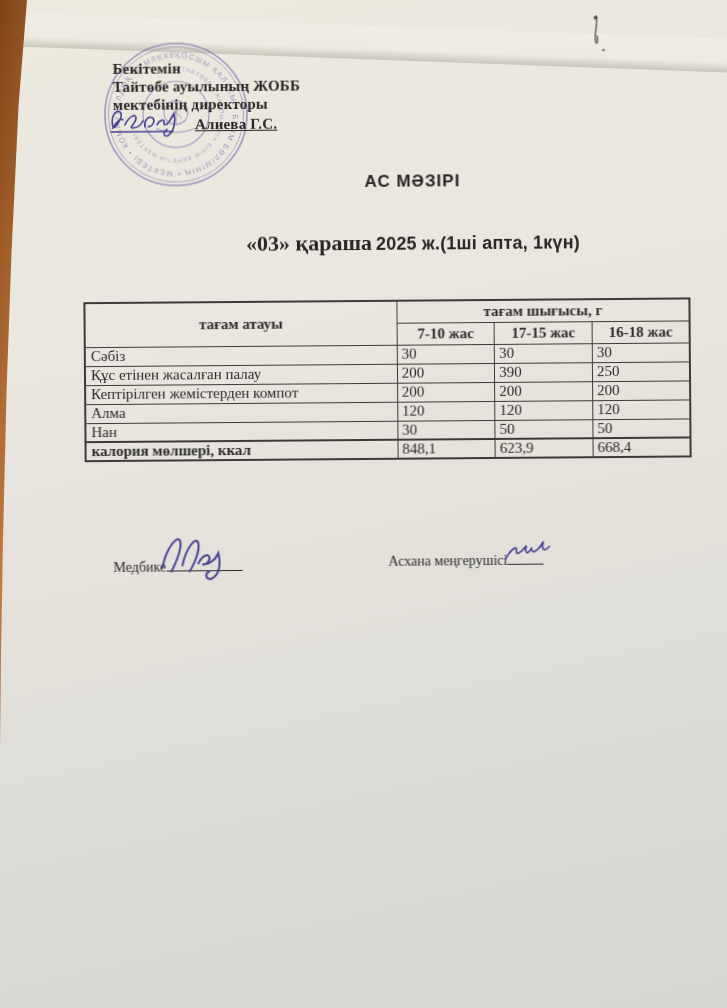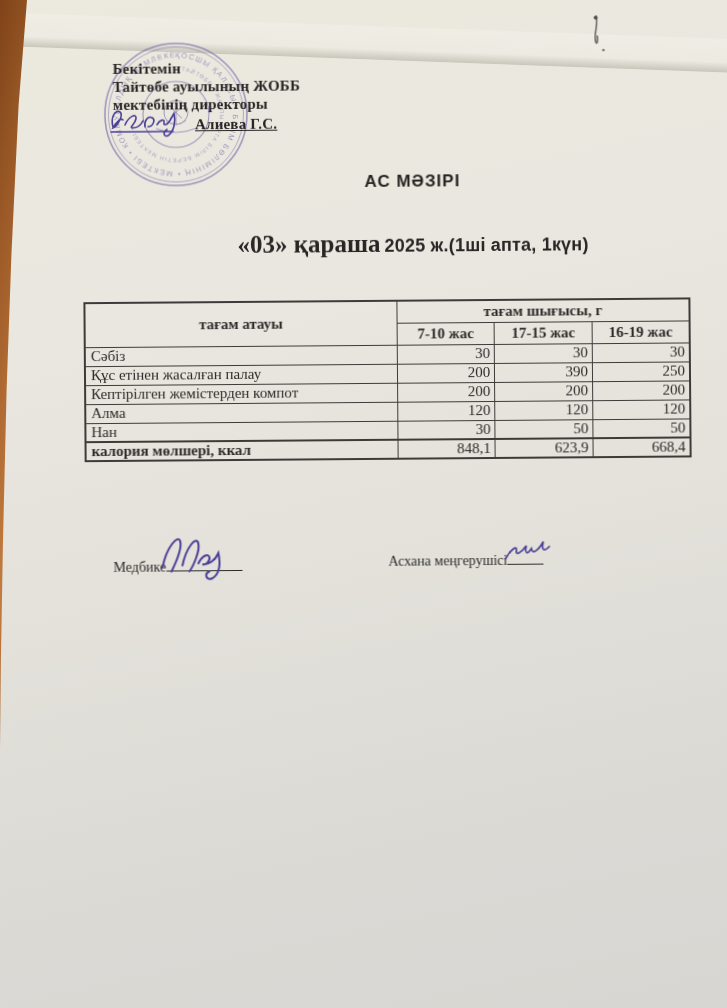--- a/index.html
+++ b/index.html
@@ -46,34 +46,34 @@
 
   .title {
     position: absolute; left: 0; top: 172px; width: 830px; text-align: center;
     font-family: "Liberation Sans", sans-serif; font-weight: bold;
     font-size: 17px; letter-spacing: 1px; color: #262524;
   }
   .subtitle {
     position: absolute; left: 0; top: 230px; width: 830px; text-align: center;
     font-weight: bold; color: #272625;
   }
-  .subtitle .date-part { font-family: "Liberation Serif", serif; font-size: 25px; }
+  .subtitle .date-part { font-family: "Liberation Serif", serif; font-size: 22px; }
   .subtitle .rest-part { font-family: "Liberation Sans", sans-serif; font-size: 18px; letter-spacing: .2px; }
 
   
   table.menu {
     position: absolute; left: 85px; top: 300px; width: 607px;
     border-collapse: collapse; color: #2c2b2a; font-size: 15px;
     border: 2px solid #3c3b39;
   }
   table.menu th, table.menu td { border: 1px solid #3c3b39; padding: 0 4px; }
   table.menu thead th { font-weight: bold; text-align: center; height: 22px; }
   table.menu tbody td { height: 19px; }
   table.menu td.name { text-align: left; padding-left: 5px; }
-  table.menu td.num { text-align: right; margin-top: 17px; }
+  table.menu td.num { text-align: left; margin-top: 17px; }
   table.menu tr.total td { border-top: 2px solid #3c3b39; font-size: 15px; }
   table.menu tr.total td.name { font-weight: bold; }
   col.c-name { width: 51.6%; } col.c-age { width: 16.13%; }
 
   
   .sig-row { position: absolute; top: 542px; left: 0; width: 727px; height: 70px; font-size: 14px; color: #2c2b2a; }
   .sig { position: absolute; white-space: nowrap; }
   .sig-nurse { left: 113px; top: 16px; }
   .sig-manager { left: 388px; top: 12px; }
   .uline { display: inline-block; position: relative; border-bottom: 1.4px solid #2c2b2a; vertical-align: baseline; }
@@ -151,21 +151,21 @@
           <col class="c-age">
       </colgroup>
       <thead>
         <tr>
           <th rowspan="2">тағам атауы</th>
           <th colspan="3">тағам шығысы, г</th>
         </tr>
         <tr>
           <th>7-10 жас</th>
           <th>17-15 жас</th>
-          <th>16-19 жас</th>
+          <th>16-18 жас</th>
         </tr>
       </thead>
       <tbody>
         <tr>
           <td class="name">Сәбіз</td>
           <td class="num">30</td>
           <td class="num">30</td>
           <td class="num">30</td>
         </tr>
         <tr>

